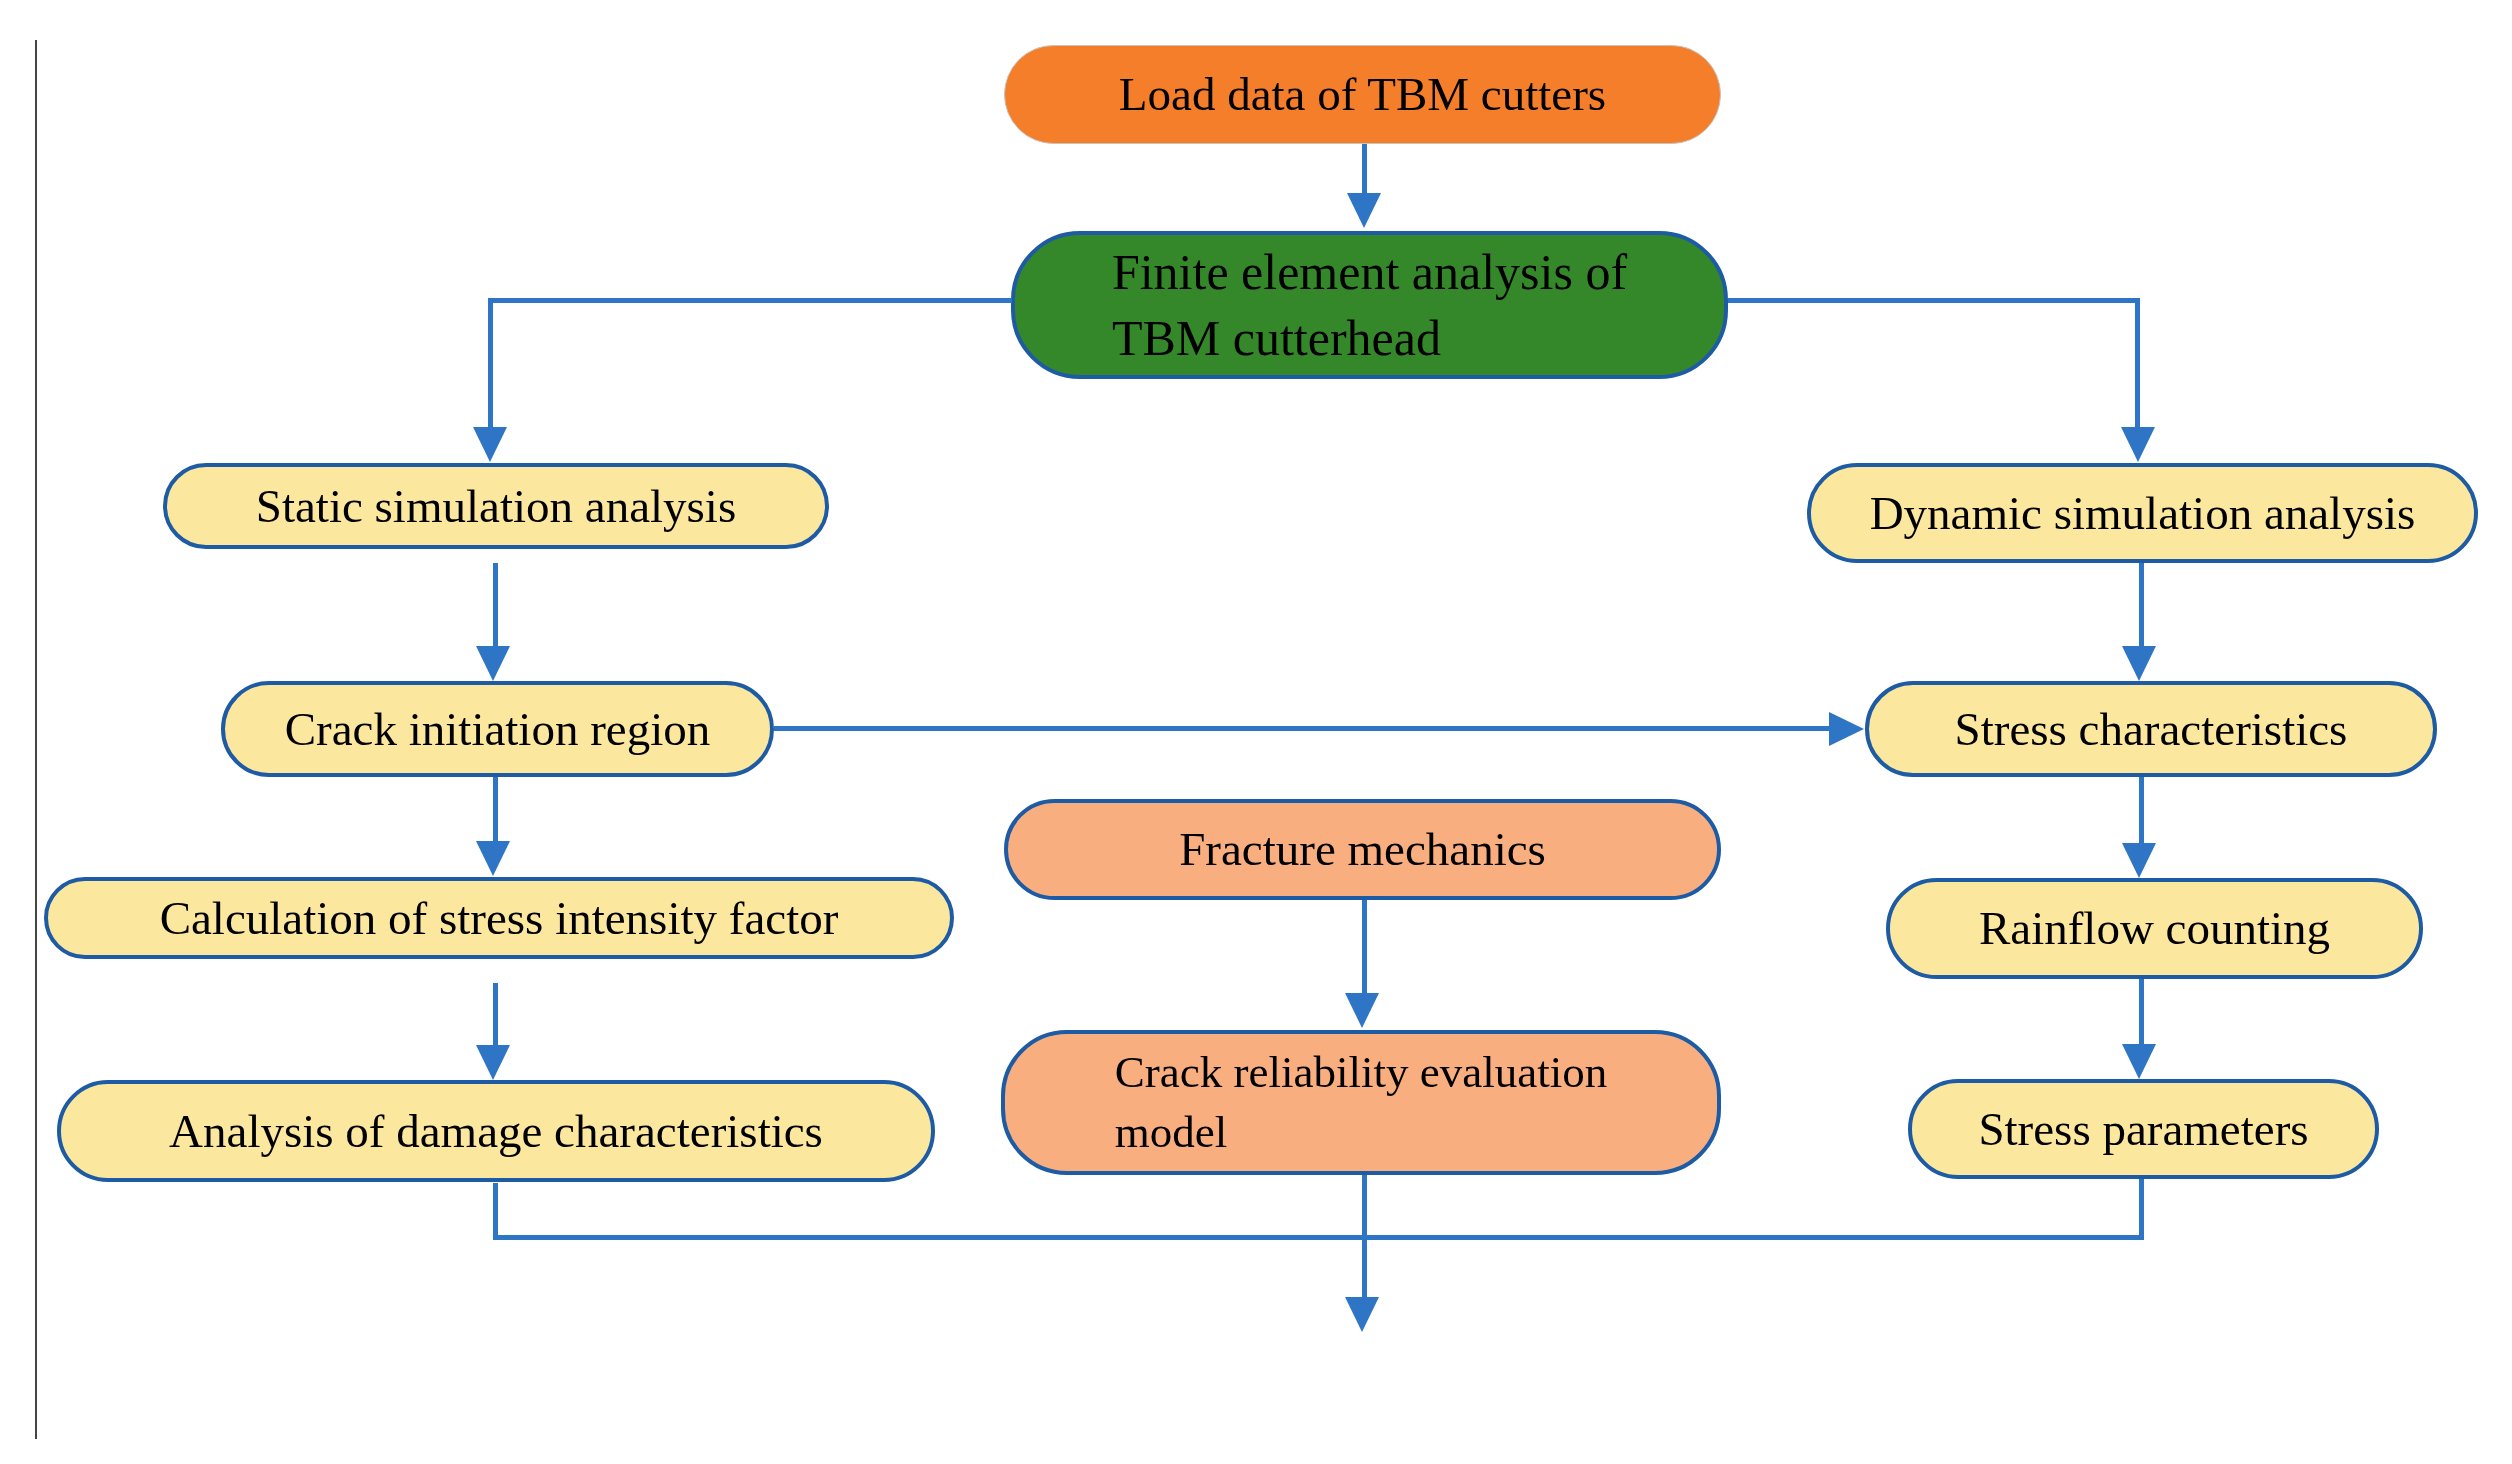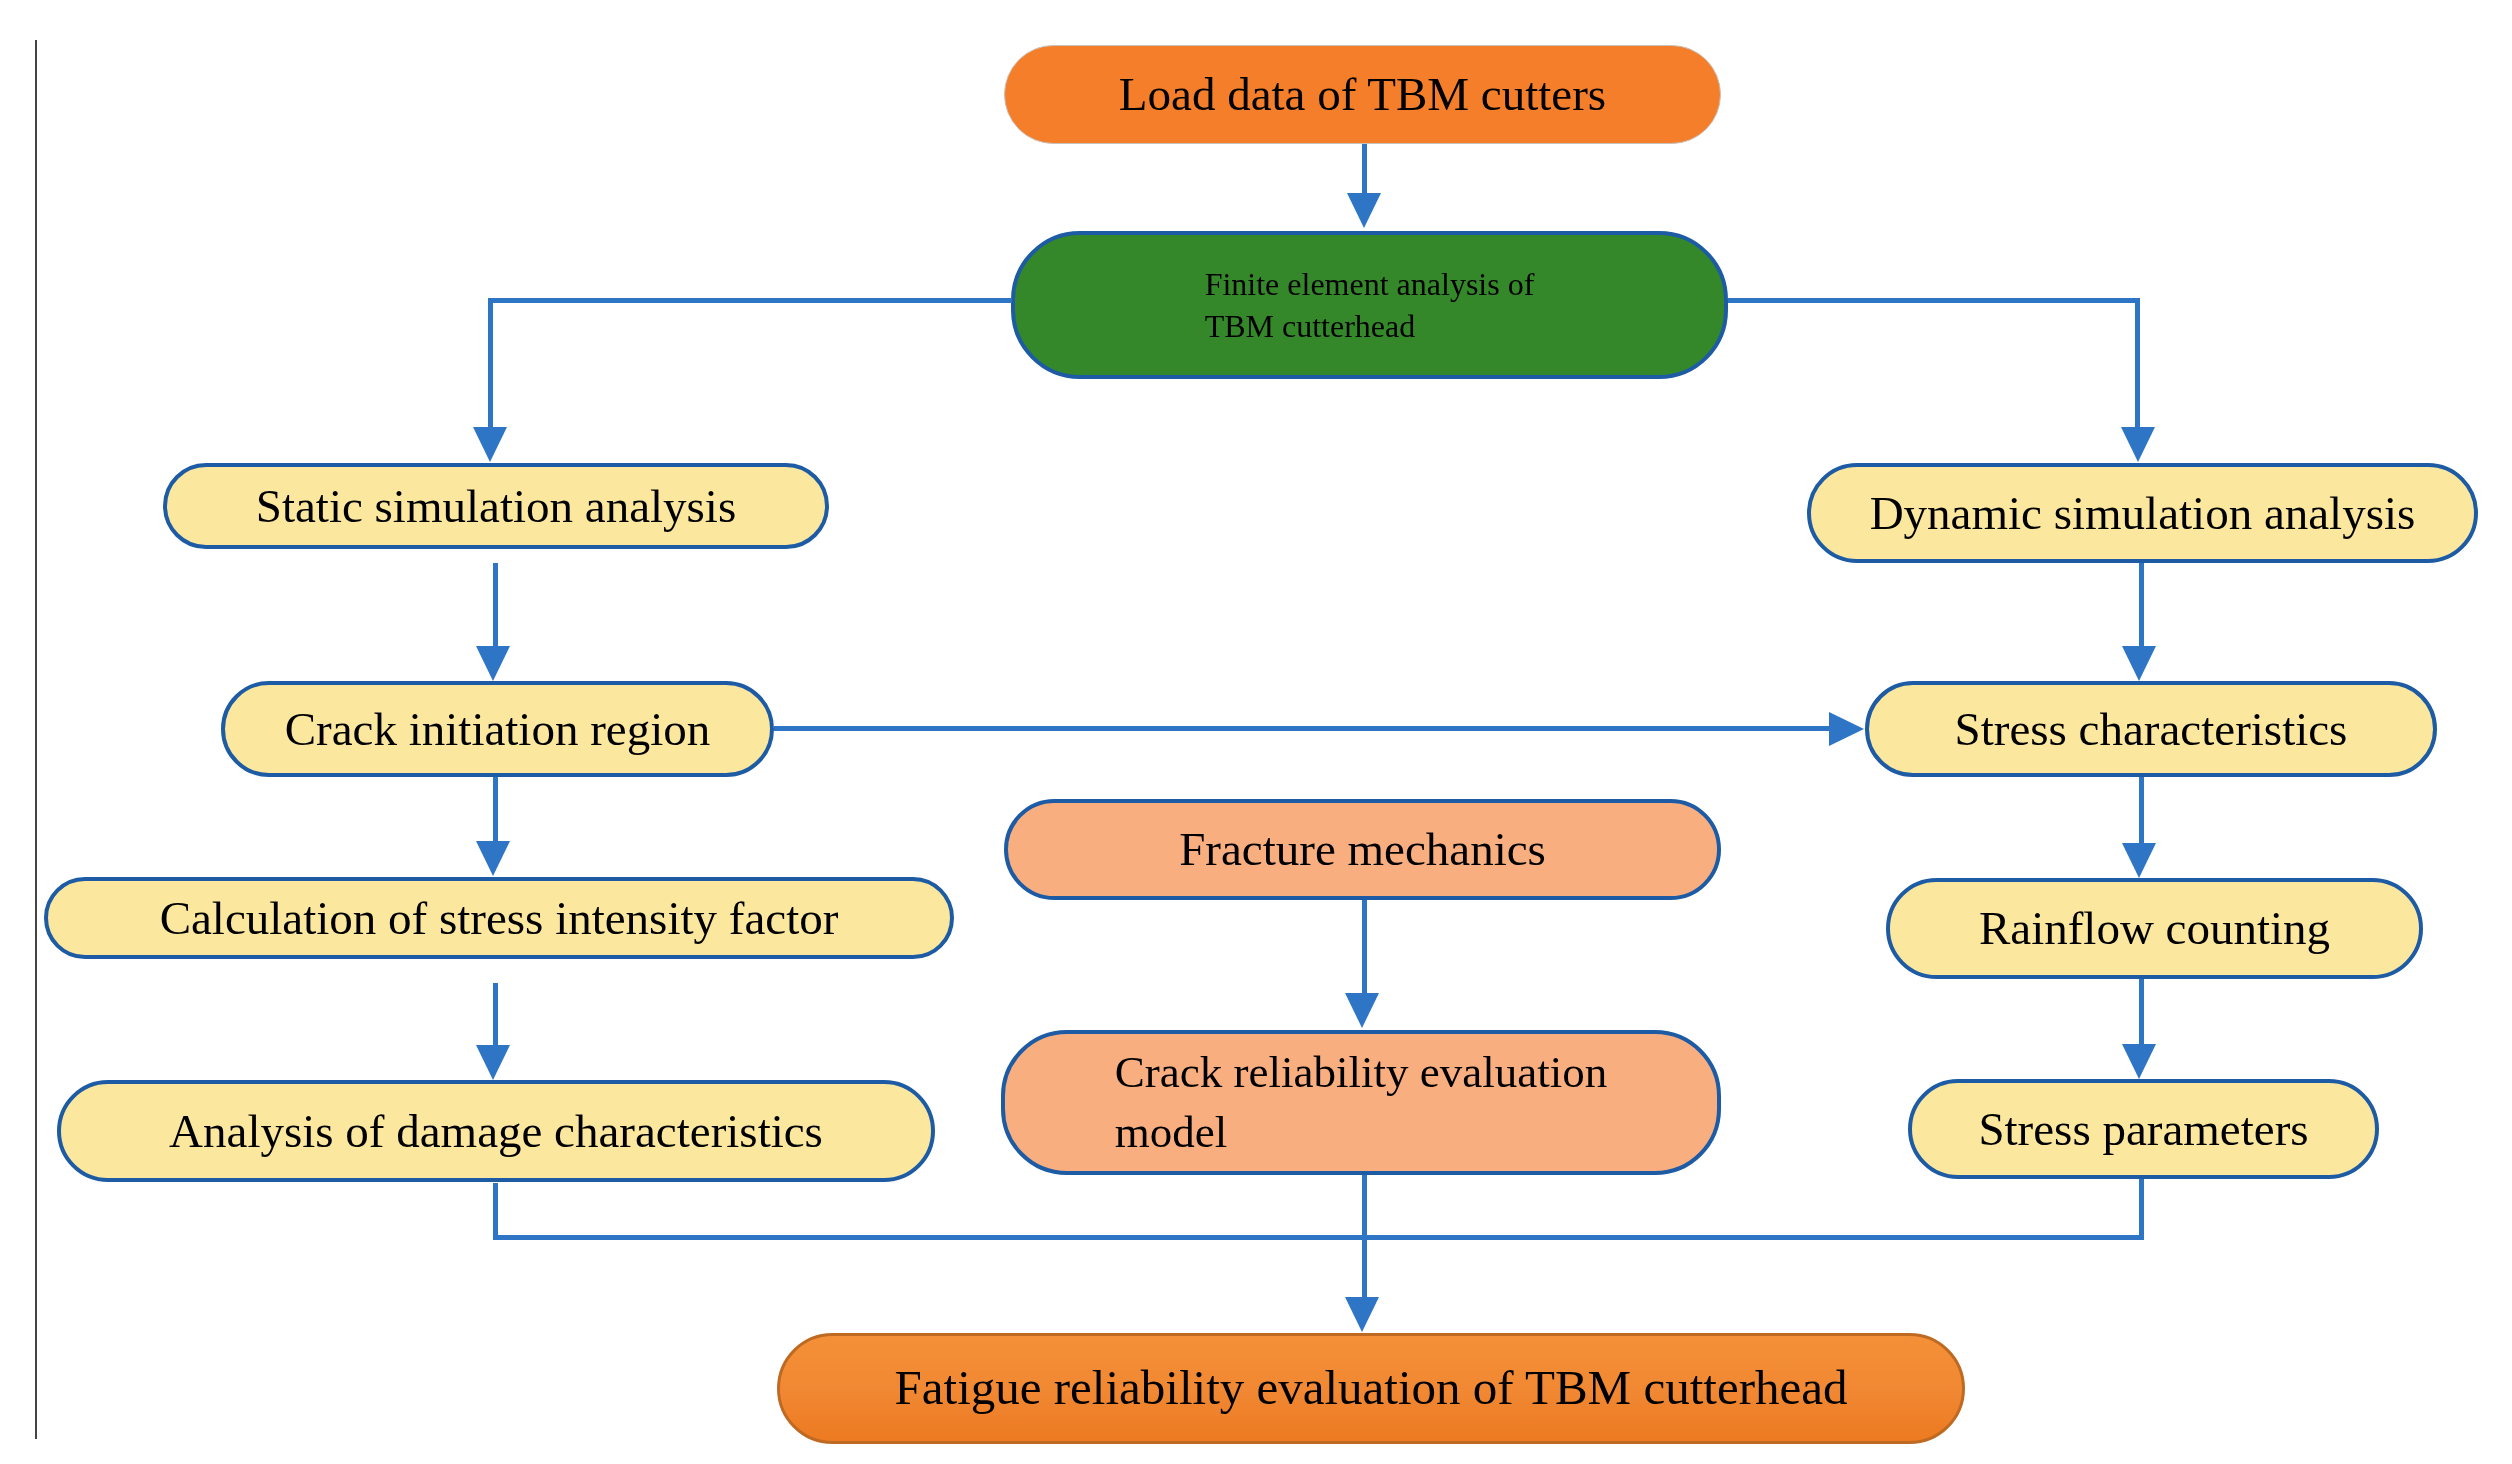--- a/index.html
+++ b/index.html
@@ -49,21 +49,21 @@
 </style>
 </head>
 <body>
 
 <div id="canvas">
 
   <div class="page-edge" style="left:35px;top:40px;width:1.9px;height:1399px;"></div>
 
   <div class="node orange" style="left:1004px;top:45px;width:717px;height:99px;border-radius:51px;">Load data of TBM cutters</div>
 
-  <div class="node green two-line" style="left:1011px;top:231px;width:717px;height:148px;border-radius:69px;font-size:32px;">Finite element analysis of
+  <div class="node green two-line" style="left:1011px;top:231px;width:717px;height:148px;border-radius:69px;font-size:50px;">Finite element analysis of
 TBM cutterhead</div>
 
   <div class="node yellow" style="left:163px;top:463px;width:666px;height:86px;border-radius:51px;">Static simulation analysis</div>
 
   <div class="node yellow" style="left:1807px;top:463px;width:671px;height:100px;border-radius:51px;">Dynamic simulation analysis</div>
 
   <div class="node yellow" style="left:221px;top:681px;width:553px;height:96px;border-radius:49px;">Crack initiation region</div>
 
   <div class="node yellow" style="left:1865px;top:681px;width:572px;height:96px;border-radius:49px;">Stress characteristics</div>
 
@@ -73,21 +73,20 @@
 
   <div class="node yellow" style="left:1886px;top:878px;width:537px;height:101px;border-radius:51px;">Rainflow counting</div>
 
   <div class="node salmon two-line" style="left:1001px;top:1030px;width:720px;height:145px;border-radius:66px;font-size:45px;">Crack reliability evaluation
 model</div>
 
   <div class="node yellow" style="left:57px;top:1080px;width:878px;height:102px;border-radius:51px;">Analysis of damage characteristics</div>
 
   <div class="node yellow" style="left:1908px;top:1079px;width:471px;height:100px;border-radius:50px;">Stress parameters</div>
 
-  <div class="node deep-orange" style="left:777px;top:1333px;width:1188px;height:111px;border-radius:56px;font-size:49px;">Fatigue reliability evaluation of TBM cutterhead</div>
 
   <div class="seg" style="left:1362px;top:144px;width:5px;height:51px;"></div>
   <div class="head-down" style="left:1347px;top:193px;"></div>
 
   <div class="seg" style="left:488px;top:298px;width:524px;height:5px;"></div>
   <div class="seg" style="left:488px;top:298px;width:5px;height:130px;"></div>
   <div class="head-down" style="left:473px;top:427px;"></div>
 
   <div class="seg" style="left:1728px;top:298px;width:412px;height:5px;"></div>
   <div class="seg" style="left:2135px;top:298px;width:5px;height:130px;"></div>

